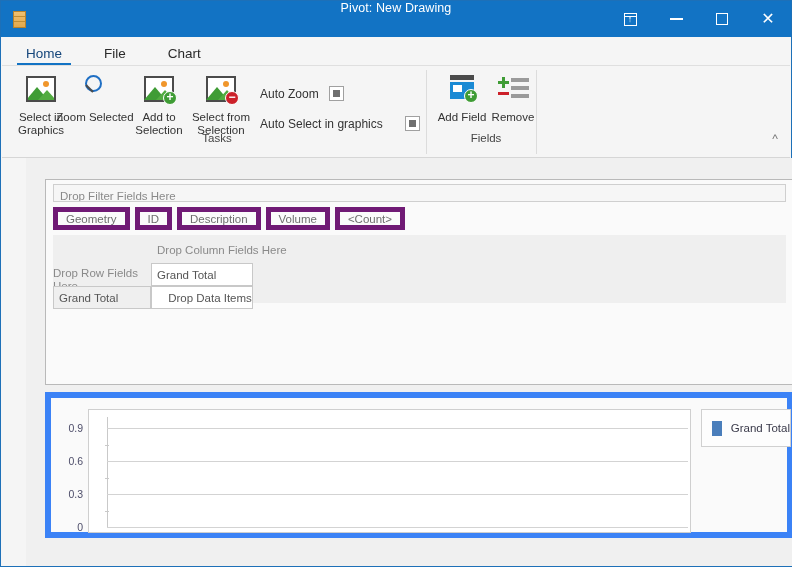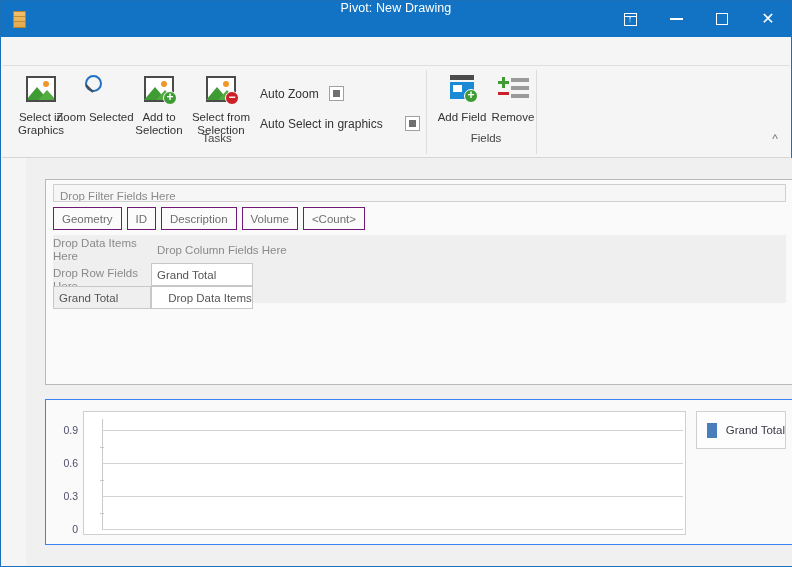--- a/index.html
+++ b/index.html
@@ -350,21 +350,21 @@
     color: #8a8a8a;
     white-space: nowrap;
   }
   .chips {
     position: absolute;
     left: 7px; top: 27px;
     display: flex;
     gap: 5px;
   }
   .chip {
-    border: 1px solid #701a75;
+    border: 5px solid #701a75;
     background: #fbfbfb;
     box-sizing: border-box;
     height: 23px;
     display: flex;
     align-items: center;
     padding: 0 8px;
     font-size: 11.5px;
     color: #6e6e6e;
     white-space: nowrap;
   }
@@ -392,25 +392,25 @@
     padding-left: 16px;
   }
   .cell.white { background: #ffffff; }
   .cell.gray  { background: #efefef; }
   .cell.pad   { padding-left: 5px; }
   .cell.center{ justify-content: center; }
 
   
   .chart-panel {
     position: absolute;
-    left: 19px; top: 241px;
+    left: 19px; top: 234px;
     width: 748px;
     height: 146px;
     background: #fafafa;
-    border: 1px solid #3b82f6;
+    border: 6px solid #3b82f6;
     box-sizing: border-box;
     padding-left: 48px;
   }
   .plot {
     position: absolute;
     left: 37px; top: 11px;
     width: 603px;
     height: 124px;
     background: #ffffff;
     border: 1px solid #cfcfcf;
@@ -496,20 +496,25 @@
         <div class="max-ico"></div>
       </div>
       <div class="win-btn close">
         <div class="close-ico">✕</div>
       </div>
     </div>
   </div>
 
   <div class="ribbon">
 
+    <div class="tabs">
+      <div class="tab active">Home</div>
+      <div class="tab">File</div>
+      <div class="tab">Chart</div>
+    </div>
 
     <div class="ribbon-body">
 
       <div class="sep s1"></div>
       <div class="sep s2"></div>
 
       <div class="big-btn" style="left:6px; width:66px;">
         <div class="glyph">
           <div class="img-ico">
             <div class="sun"></div>
@@ -623,21 +628,20 @@
       <div class="chips">
         <div class="chip">Geometry</div>
         <div class="chip">ID</div>
         <div class="chip">Description</div>
         <div class="chip">Volume</div>
         <div class="chip">&lt;Count&gt;</div>
       </div>
 
       <div class="grid-zone">
 
-        <div class="z-label" style="left:0px; top:2px; width:96px;">Drop Data Items Here</div>
 
         <div class="z-label" style="left:104px; top:9px;">Drop Column Fields Here</div>
 
         <div class="z-label" style="left:0px; top:32px; width:96px;">Drop Row Fields Here</div>
 
         <div class="cell white pad" style="left:98px; top:28px; width:102px; height:23px;">Grand Total</div>
 
         <div class="cell gray pad" style="left:0px; top:51px; width:98px; height:23px;">Grand Total</div>
 
         <div class="cell white center" style="left:98px; top:51px; width:102px; height:23px;">Drop Data Items</div>

